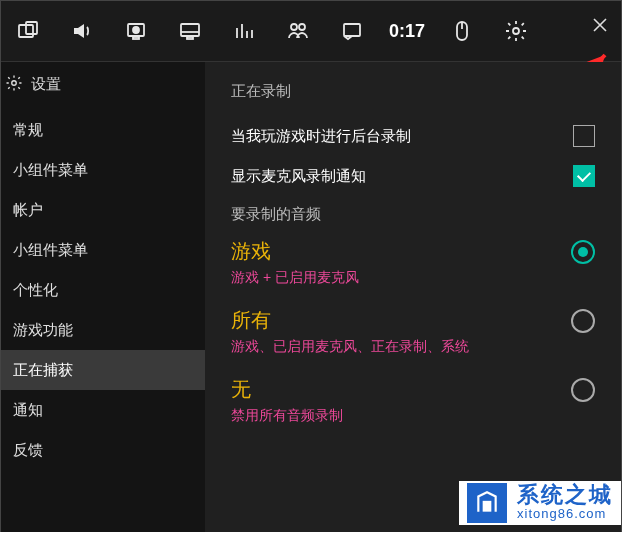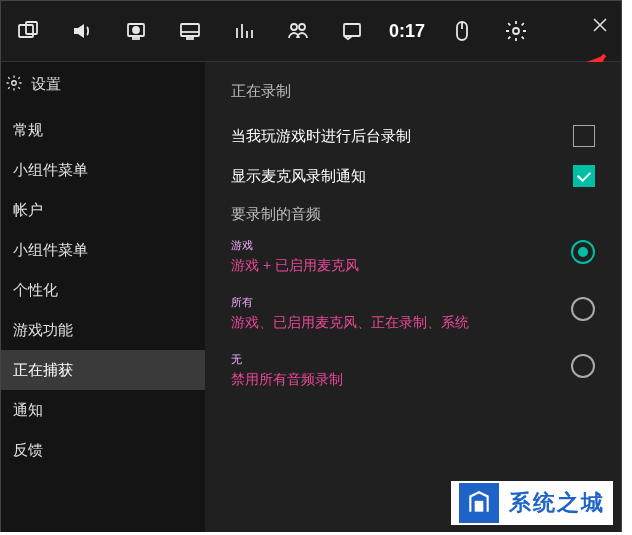--- a/index.html
+++ b/index.html
@@ -21,26 +21,26 @@
   .sb-item.active{background:#3a3a3a;color:#fff;}
   .main{flex:1;background:#202020;color:#ddd;padding:20px 26px 12px 26px;position:relative;}
   .section-title{color:#bdbdbd;font-size:15px;margin-bottom:24px;}
   .row{display:flex;align-items:center;justify-content:space-between;margin-bottom:18px;}
   .row .label{color:#fff;font-size:15px;}
   .chk{width:20px;height:20px;border:1px solid #aaa;display:flex;align-items:center;justify-content:center;}
   .chk.checked{background:#00bfa5;border-color:#00bfa5;}
   .chk.checked::after{content:"";width:10px;height:6px;border-left:2px solid #fff;border-bottom:2px solid #fff;transform:rotate(-45deg);margin-top:-3px;}
   .group-title{color:#bdbdbd;font-size:15px;margin:16px 0 14px 0;}
   .radio-row{display:flex;align-items:flex-start;justify-content:space-between;margin-bottom:20px;}
-  .radio-row .texts .t1{color:#f0abfc;font-size:11px;}
+  .radio-row .texts .t1{color:#eab308;font-size:20px;}
   .radio-row .texts .t2{color:#ec4899;font-size:14px;margin-top:4px;}
   .radio{width:20px;height:20px;border:2px solid #aaa;border-radius:50%;display:flex;align-items:center;justify-content:center;margin-top:2px;}
   .radio.sel{border-color:#00bfa5;}
   .radio.sel::after{content:"";width:10px;height:10px;border-radius:50%;background:#00bfa5;}
-  .watermark{position:absolute;right:8px;bottom:6px;display:flex;align-items:center;gap:10px;background:#fff;padding:2px 8px;}
+  .watermark{position:absolute;right:0;bottom:6px;display:flex;align-items:center;gap:10px;background:#fff;padding:2px 8px;}
   .wm-icon{width:40px;height:40px;background:#1e63c8;display:flex;align-items:center;justify-content:center;}
   .wm-icon svg{width:26px;height:26px;}
   .wm-text .l1{color:#1e63c8;font-size:22px;font-weight:700;letter-spacing:2px;line-height:1;}
   .wm-text .l2{color:#1e63c8;font-size:13px;letter-spacing:1px;line-height:1.3;}
   .close-btn{position:absolute;right:10px;top:10px;}
 </style>
 </head>
 <body>
 
 <div class="frame">
@@ -191,16 +191,17 @@
 
   <div class="watermark">
     <div class="wm-icon">
       <svg viewBox="0 0 24 24">
           <path d="M4 20V6l8-4 8 4v14" fill="none" stroke="#fff" stroke-width="2"></path>
           <rect x="8" y="10" width="8" height="10" fill="#fff"></rect>
         </svg>
     </div>
     <div class="wm-text">
       <div class="l1">系统之城</div>
+      <div class="l2">xitong86.com</div>
     </div>
   </div>
 
 </div>
 
 </body></html>

